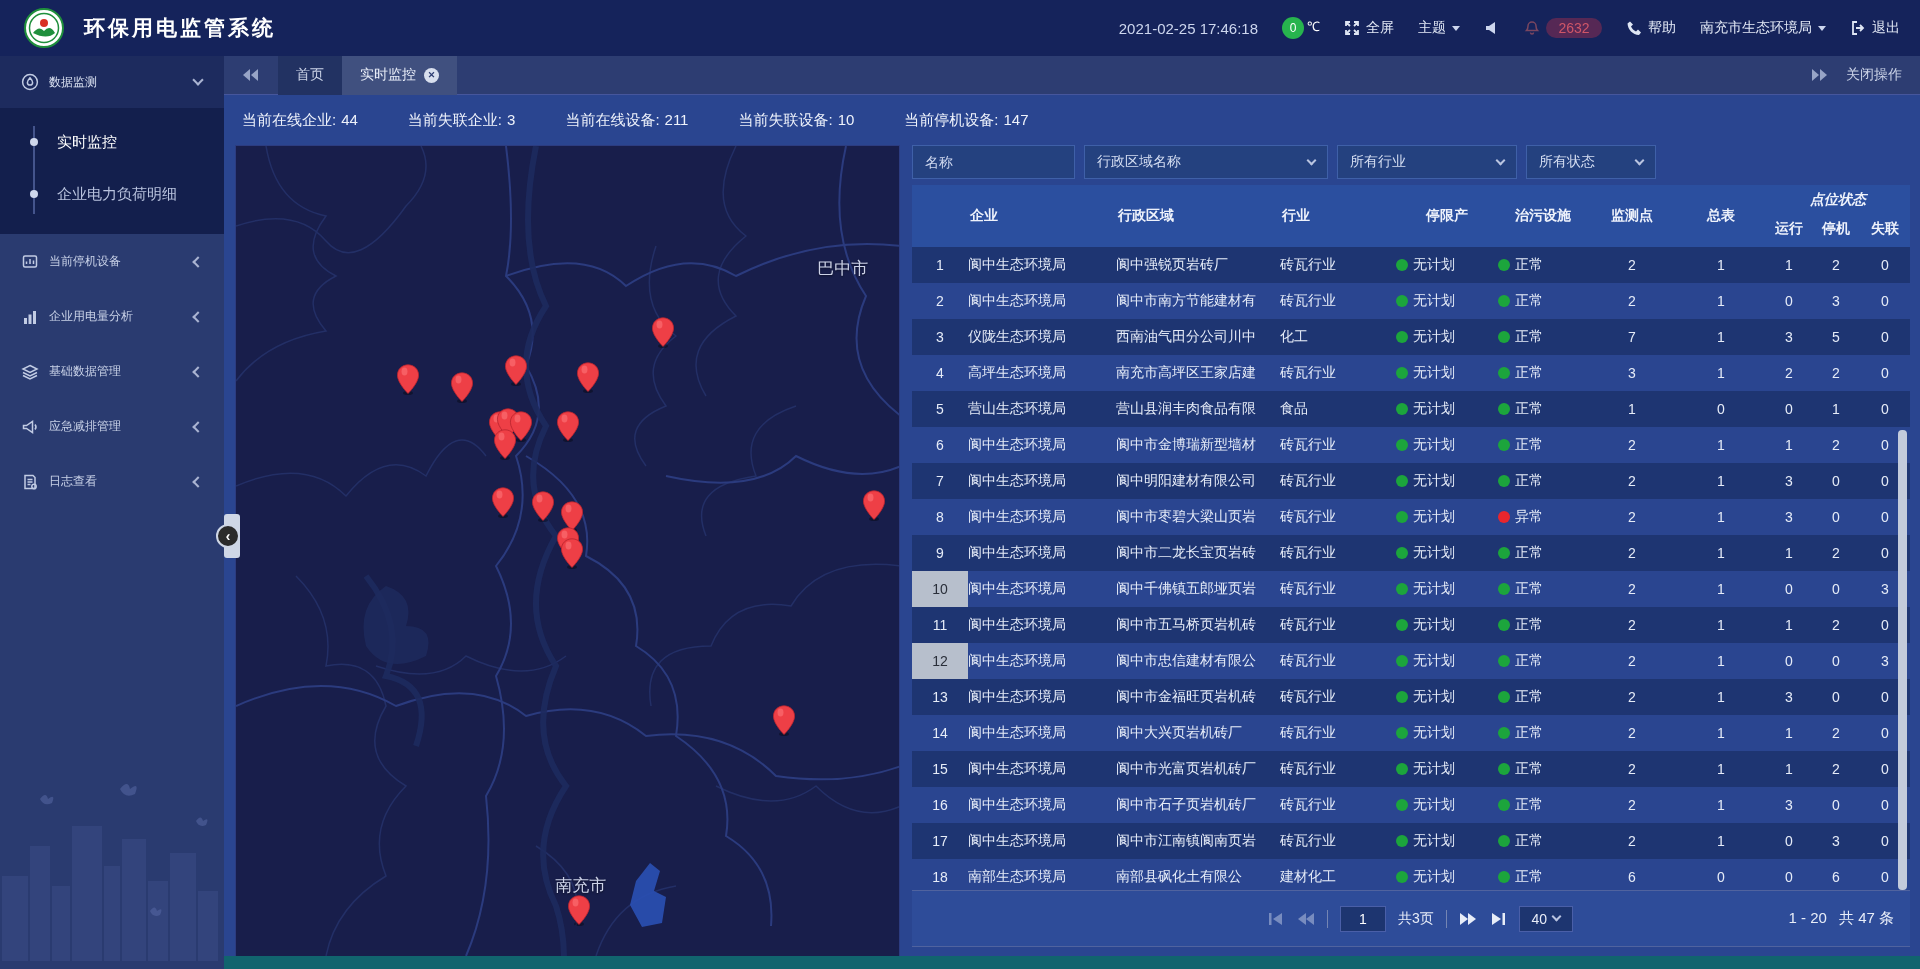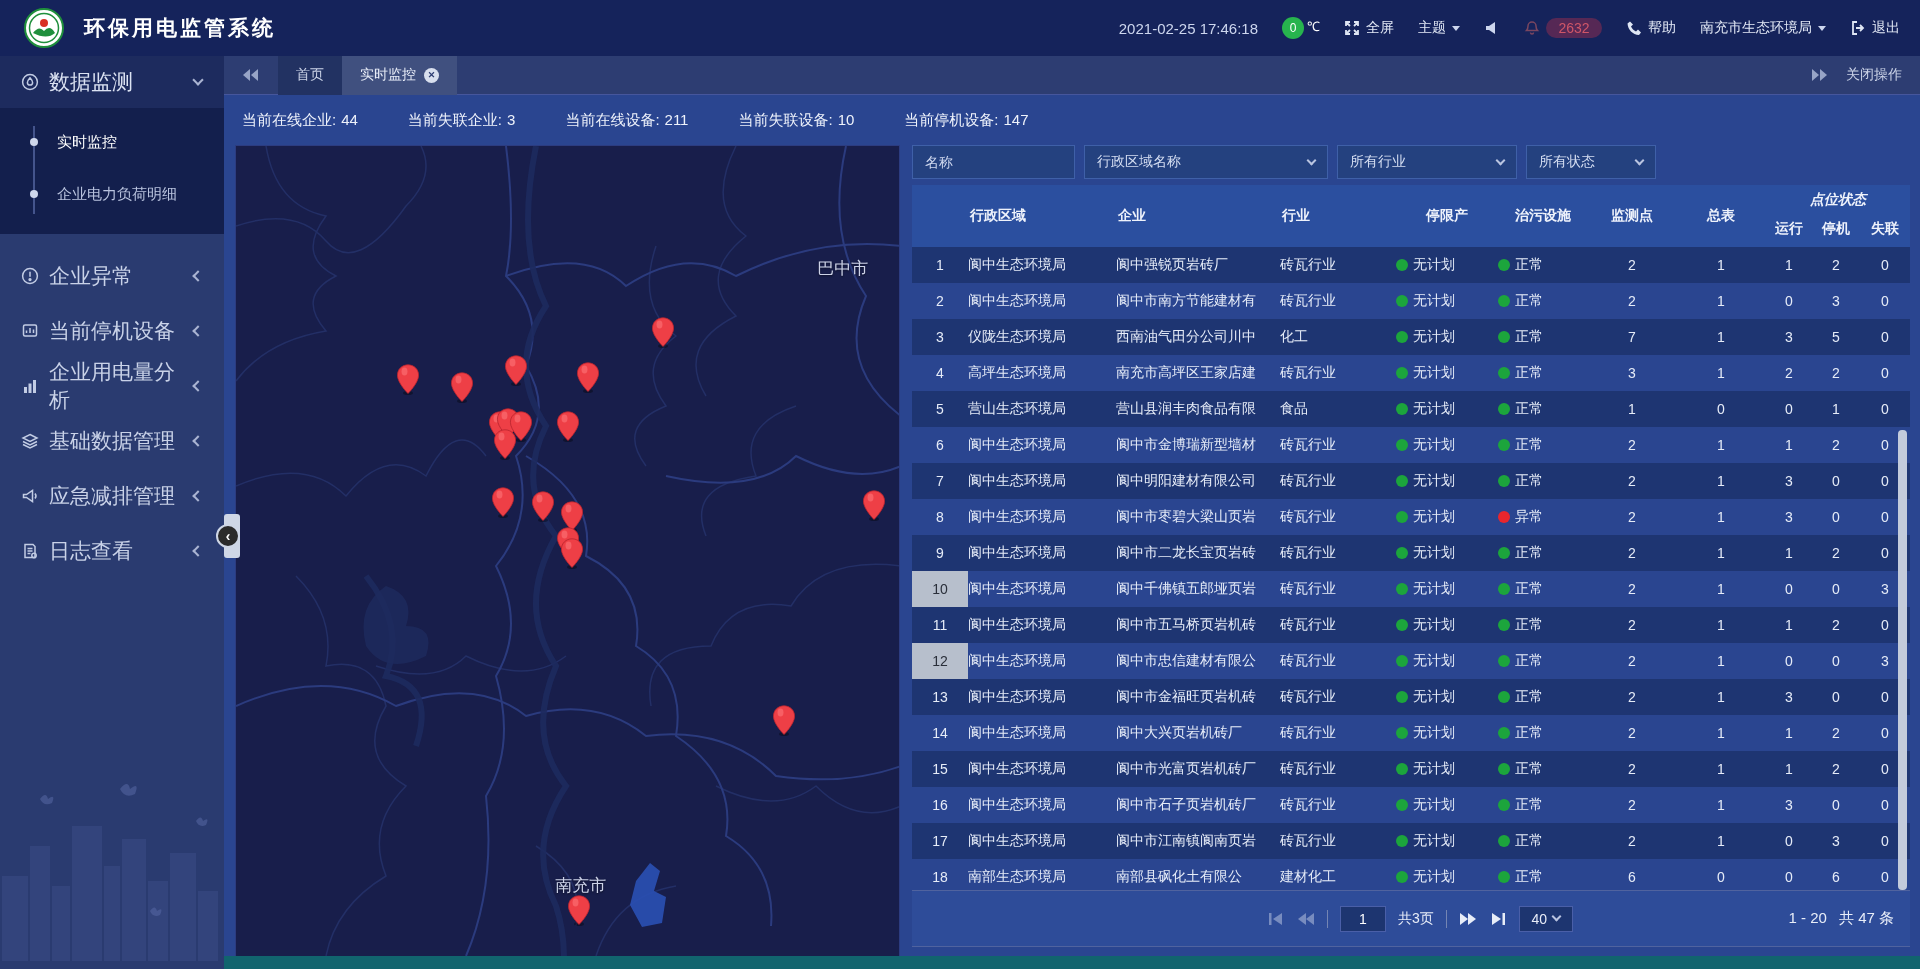--- a/index.html
+++ b/index.html
@@ -25,21 +25,21 @@
                 min-width:56px; display:flex; align-items:center; justify-content:center;
                 font-size:14px; padding:0 10px; }
   .hicon { width:16px; height:16px; }
 
   
   #sidebar { position:absolute; left:0; top:56px; width:224px; height:913px; background:#2a3b70; z-index:20; overflow:hidden; }
   #menu-group-head { height:52px; background:#1d2b5e; display:flex; align-items:center; cursor:pointer; }
   #submenu { background:#131f4d; padding:8px 0 14px 0; position:relative; }
   .menu-row { height:55px; display:flex; align-items:center; cursor:pointer; }
   .menu-icon { width:18px; height:18px; margin-left:21px; flex:0 0 18px; }
-  .menu-label { color:#c9d2e8; font-size:21px; margin-left:10px; }
+  .menu-label { color:#c9d2e8; font-size:12px; margin-left:10px; }
   .chev { margin-left:auto; margin-right:22px; width:8px; height:8px; border-left:2px solid #aab4d2;
           border-bottom:2px solid #aab4d2; transform:rotate(45deg); }
   .chev.down { transform:rotate(-45deg); margin-top:-4px; }
   .sub-row { height:52px; display:flex; align-items:center; cursor:pointer; position:relative; }
   .sub-bullet { width:8px; height:8px; border-radius:50%; background:#cfd7ec; margin-left:30px; z-index:2; }
   .sub-label { color:#b9c3de; font-size:15px; margin-left:19px; }
   .sub-row.active .sub-label { color:#ffffff; }
   #sub-line { position:absolute; left:33px; top:18px; bottom:20px; width:2px; background:#44548c; }
   #cityscape { position:absolute; bottom:8px; left:0; }
 
@@ -209,29 +209,20 @@
     <div class="sub-row active">
       <span class="sub-bullet"></span>
       <span class="sub-label">实时监控</span>
     </div>
     <div class="sub-row">
       <span class="sub-bullet"></span>
       <span class="sub-label">企业电力负荷明细</span>
     </div>
   </div>
 
-  <div class="menu-row" style="margin-top:14px">
-    <svg class="menu-icon" viewBox="0 0 18 18" fill="none" stroke="#c2cce4" stroke-width="1.5">
-      <circle cx="9" cy="9" r="7.4"></circle>
-        <path d="M9 4.8v5"></path>
-        <circle cx="9" cy="12.6" r="0.9" fill="#c2cce4"></circle>
-    </svg>
-    <span class="menu-label">企业异常</span>
-    <span class="chev"></span>
-  </div>
 
   <div class="menu-row">
     <svg class="menu-icon" viewBox="0 0 18 18" fill="none" stroke="#c2cce4" stroke-width="1.5">
       <rect x="2.5" y="3" width="13" height="11" rx="1.5"></rect>
         <path d="M5.5 11V8.5 M9 11V6 M12.5 11V7.5"></path>
     </svg>
     <span class="menu-label">当前停机设备</span>
     <span class="chev"></span>
   </div>
 
@@ -488,22 +479,22 @@
       <span class="sel-caret"></span>
     </div>
     <div class="fbox fsel" id="filter-status">
       <span>所有状态</span>
       <span class="sel-caret"></span>
     </div>
   </div>
 
   <div id="thead" class="grid-cols">
     <div class="th"></div>
+    <div class="th left">企业</div>
     <div class="th left">行政区域</div>
-    <div class="th left">企业</div>
     <div class="th left">行业</div>
     <div class="th">停限产</div>
     <div class="th">治污设施</div>
     <div class="th">监测点</div>
     <div class="th">总表</div>
     <div id="th-group">点位状态</div>
     <div class="th-sub" style="grid-column:9">运行</div>
     <div class="th-sub" style="grid-column:10">停机</div>
     <div class="th-sub" style="grid-column:11">失联</div>
   </div>

